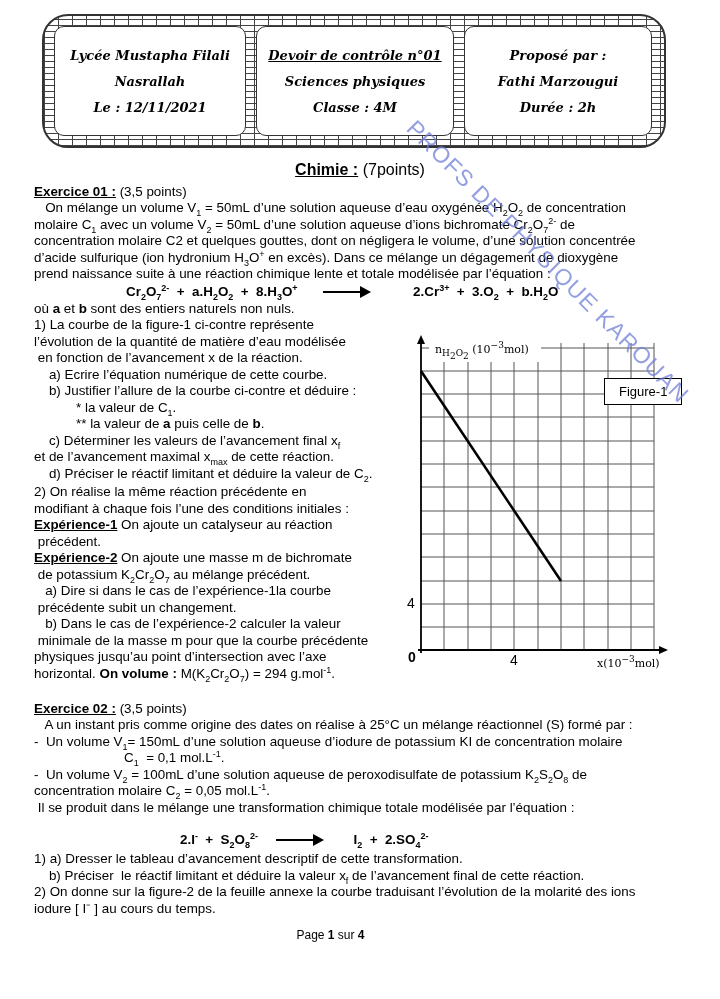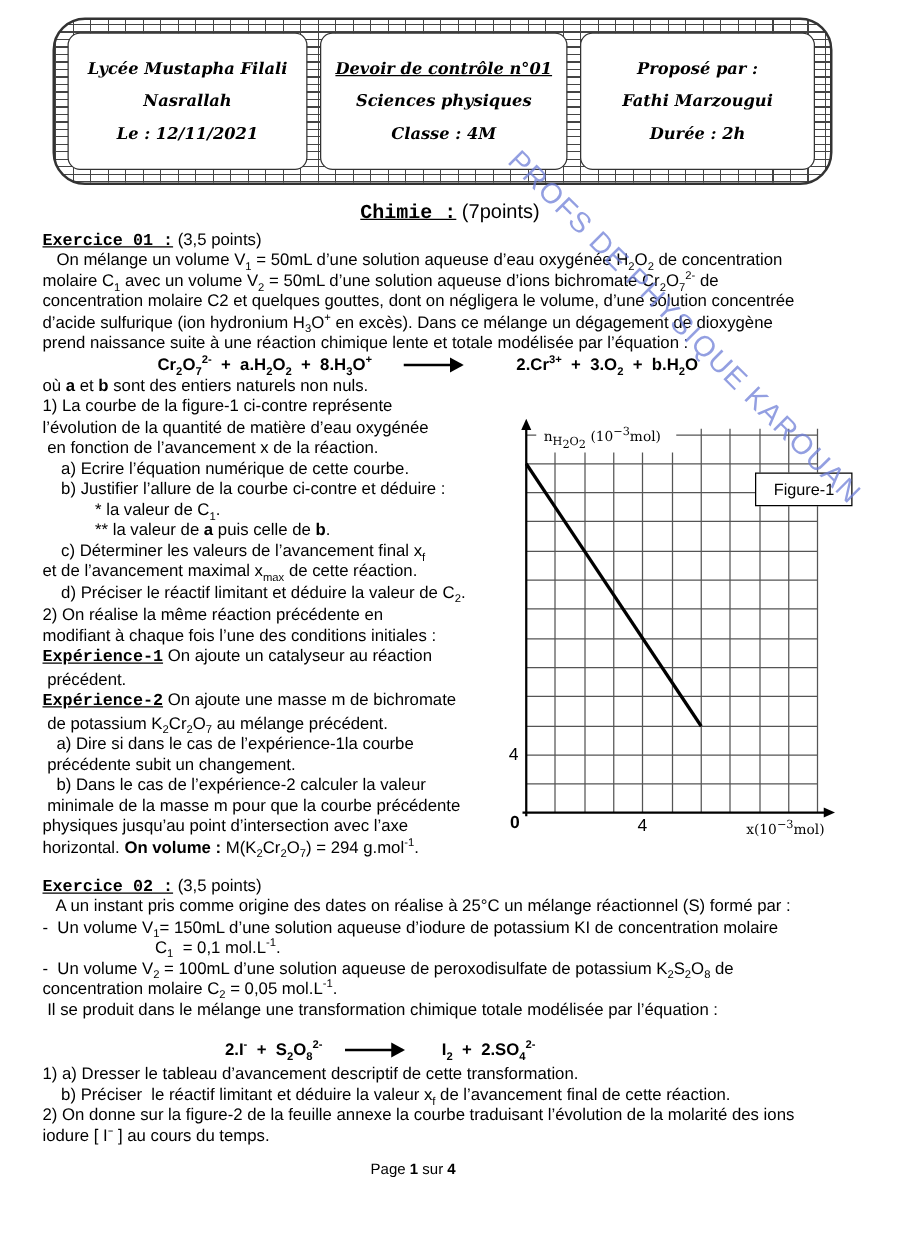--- a/index.html
+++ b/index.html
@@ -25,21 +25,21 @@
   .hbox.b3 { left: 420px; width: 186px; }
   .hbox .ul { text-decoration: underline; }
   .watermark {
     position: absolute; left: 420px; top: 115px; transform: rotate(45deg);
     transform-origin: left top; color: #6f7fd8; opacity: 0.75;
     font-size: 23px; letter-spacing: 1px; white-space: nowrap; pointer-events: none;
     font-family: "Liberation Sans", sans-serif;
   }
   .txt { position: absolute; left: 34px; font-size: 13.4px; line-height: 16.5px; white-space: nowrap; }
   .center { text-align: center; }
-  .u { text-decoration: underline; font-weight: bold; font-family: Liberation Mono, monospace; }
+  .u { text-decoration: underline; font-weight: bold; }
   sub, sup { font-size: 9px; line-height: 0; }
   .eq { position: absolute; font-weight: bold; font-size: 13.4px; white-space: nowrap; }
   .arrow { display: inline-block; width: 46px; height: 2px; background: #000; position: relative; vertical-align: middle; margin: 0 6px; }
   .arrow::after { content: ""; position: absolute; right: -2px; top: -5px; border-left: 11px solid #000; border-top: 6px solid transparent; border-bottom: 6px solid transparent; }
   .chart { position: absolute; left: 405px; top: 335px; width: 280px; height: 345px; }
   .fig-label { position: absolute; border: 1px solid #000; background: #fff; font-size: 13px; padding: 5px 14px; }
   .footer { position: absolute; left: 0; width: 661px; top: 928px; text-align: center; font-size: 12px; }
 </style>
 </head>
 <body>
@@ -80,21 +80,21 @@
 <div class="eq" style="left:126px;top:284px;">
   <span>Cr<sub>2</sub>O<sub>7</sub><sup>2-</sup> &nbsp;+&nbsp; a.H<sub>2</sub>O<sub>2</sub> &nbsp;+&nbsp; 8.H<sub>3</sub>O<sup>+</sup></span>
   <span class="arrow" style="margin-left:22px;margin-right:40px;"></span>
   <span>2.Cr<sup>3+</sup> &nbsp;+&nbsp; 3.O<sub>2</sub> &nbsp;+&nbsp; b.H<sub>2</sub>O</span>
 </div>
 
 <div class="txt" style="top:301px;">où <b>a</b> et <b>b</b> sont des entiers naturels non nuls.</div>
 
 <div class="txt" style="top:317px;">
   <div>1) La courbe  de la figure-1 ci-contre représente</div>
-  <div>l’évolution de la quantité de matière d’eau oxygénée</div>
+  <div>l’évolution de la quantité de matière d’eau modélisée</div>
   <div style="white-space:pre"> en fonction de l’avancement x de la réaction.</div>
   <div>&nbsp;&nbsp;&nbsp;&nbsp;a) Ecrire l’équation numérique de cette courbe.</div>
   <div>&nbsp;&nbsp;&nbsp;&nbsp;b) Justifier l’allure de la courbe ci-contre et déduire :</div>
   <div style="padding-left:42px;">* la valeur de C<sub>1</sub>.</div>
   <div style="padding-left:42px;">** la valeur de <b>a</b> puis celle de <b>b</b>.</div>
   <div>&nbsp;&nbsp;&nbsp;&nbsp;c) Déterminer les valeurs de l’avancement final x<sub>f</sub></div>
   <div>et de l’avancement maximal x<sub>max</sub> de cette réaction.</div>
   <div>&nbsp;&nbsp;&nbsp;&nbsp;d) Préciser le réactif limitant et déduire la valeur de C<sub>2</sub>.</div>
 </div>
 

